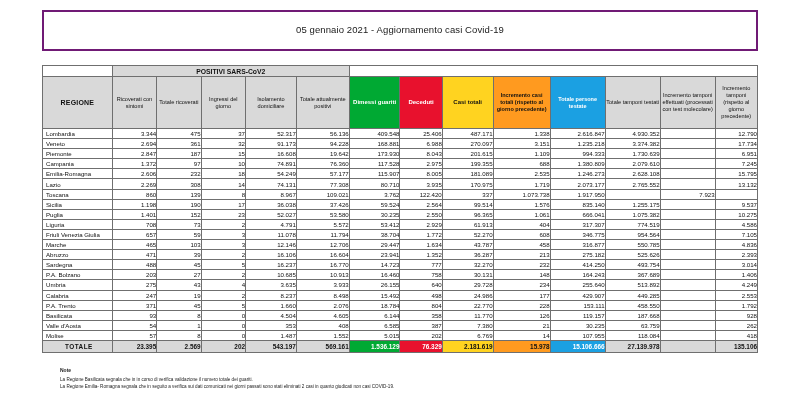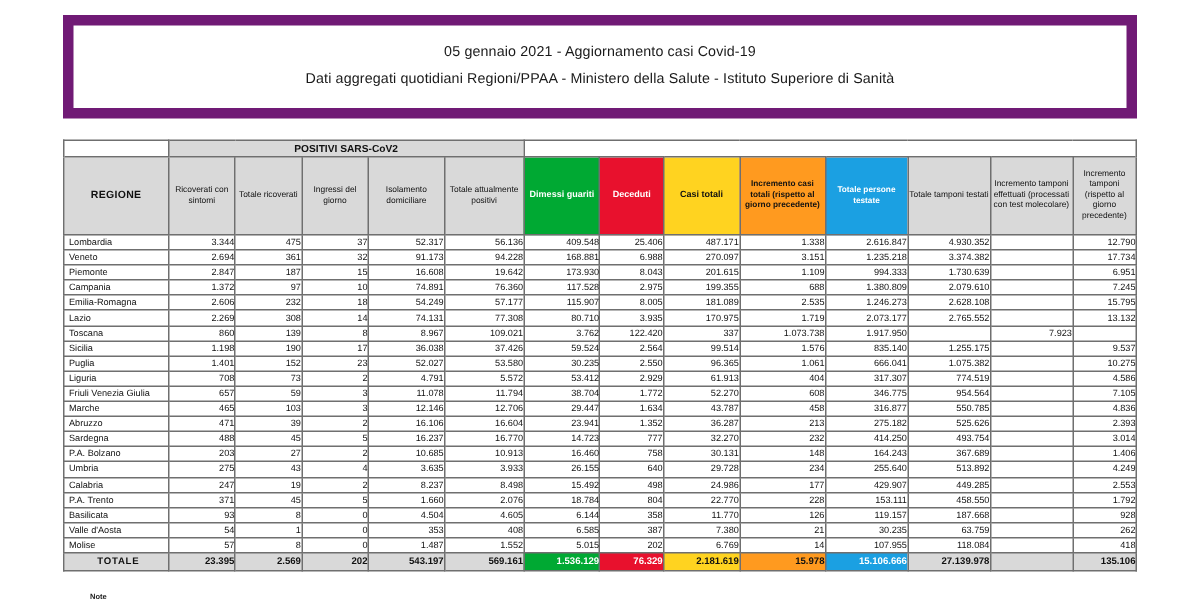--- a/index.html
+++ b/index.html
@@ -11,21 +11,21 @@
   }
   #page {
     position: relative;
     width: 800px; height: 406px;
     background: #ffffff;
     padding: 0;
   }
   
   .header-box {
     margin: 10px 42px 0 42px;
-    border: 7px solid #701a75;
+    border: 2px solid #701a75;
     background: #ffffff;
     padding: 9px 0 10px 0;
     text-align: center;
   }
   .header-line {
     font-size: 9.5px;
     color: #1a1a1a;
     line-height: 18px;
     letter-spacing: .1px;
   }
@@ -122,21 +122,20 @@
   }
   .notes .note-title { font-weight: bold; font-size: 5px; margin-bottom: 2px;}
 </style>
 </head>
 <body>
 
 <div id="page">
 
   <div class="header-box">
     <div class="header-line">05 gennaio 2021 - Aggiornamento casi Covid-19</div>
-    <div class="header-line">Dati aggregati quotidiani Regioni/PPAA - Ministero della Salute - Istituto Superiore di Sanità</div>
   </div>
 
   <div class="table-wrap">
     <table class="covid">
       <colgroup>
         <col style="width:66px">
         <col style="width:42px">
         <col style="width:42px">
         <col style="width:42px">
         <col style="width:48px">

